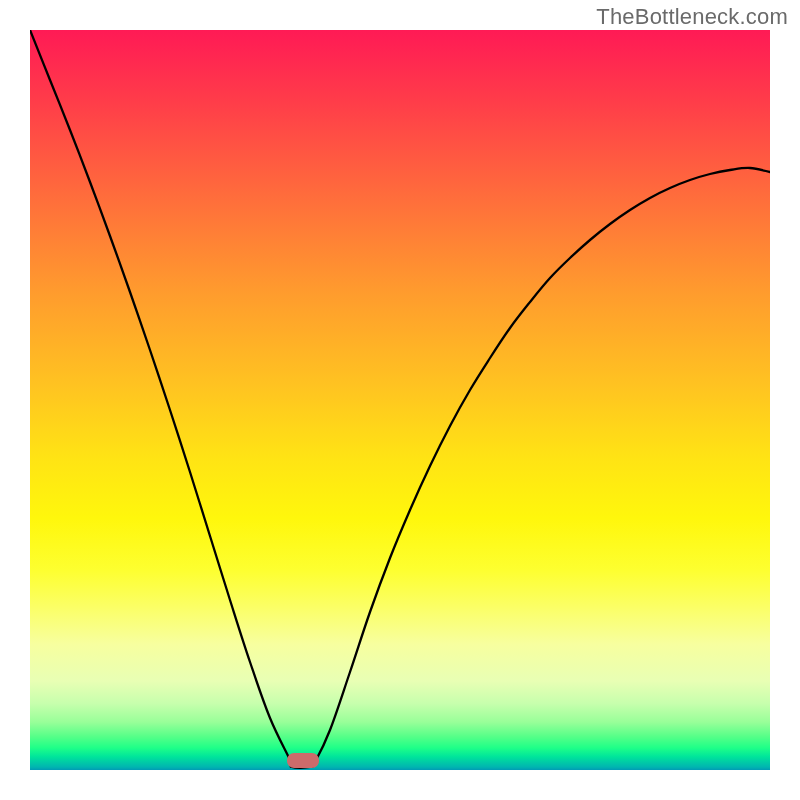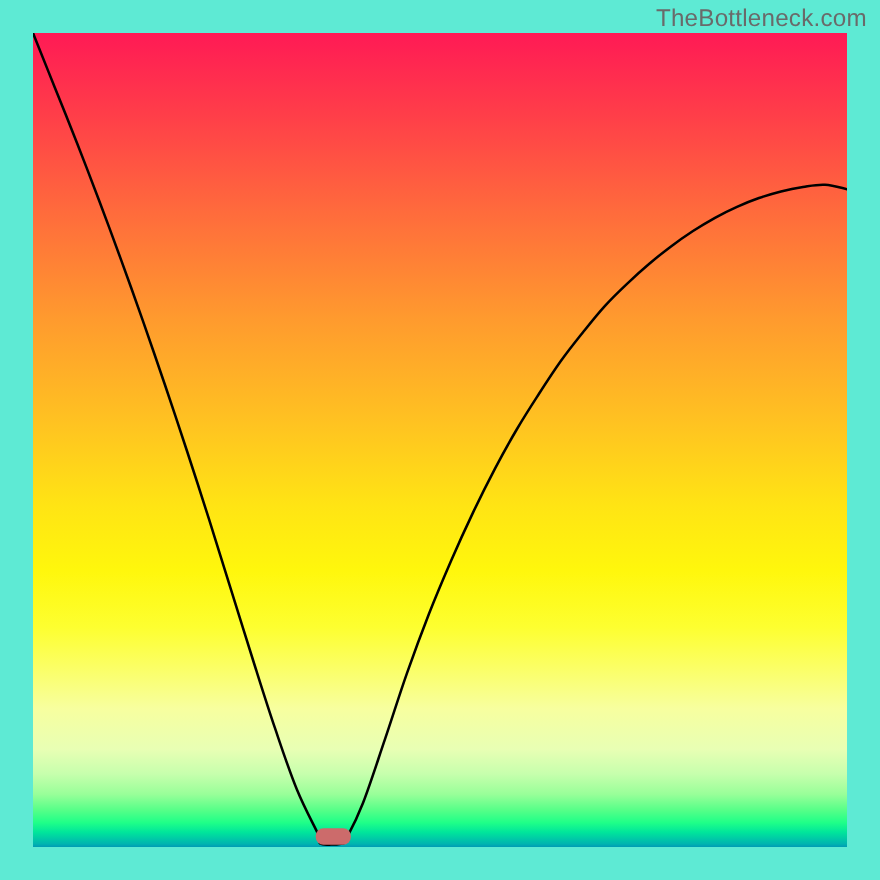--- a/index.html
+++ b/index.html
@@ -7,21 +7,21 @@
     padding: 0;
     width: 800px;
     height: 800px;
     overflow: hidden;
     background: #000;
     font-family: Arial, Helvetica, sans-serif;
   }
   .frame {
     position: absolute;
     inset: 0;
-    background: #5eead4;
+    background: #ffffff;
   }
   .plot {
     position: absolute;
     left: 30px;
     top: 30px;
     width: 740px;
     height: 740px;
     overflow: hidden;
   }
   .gradient {

